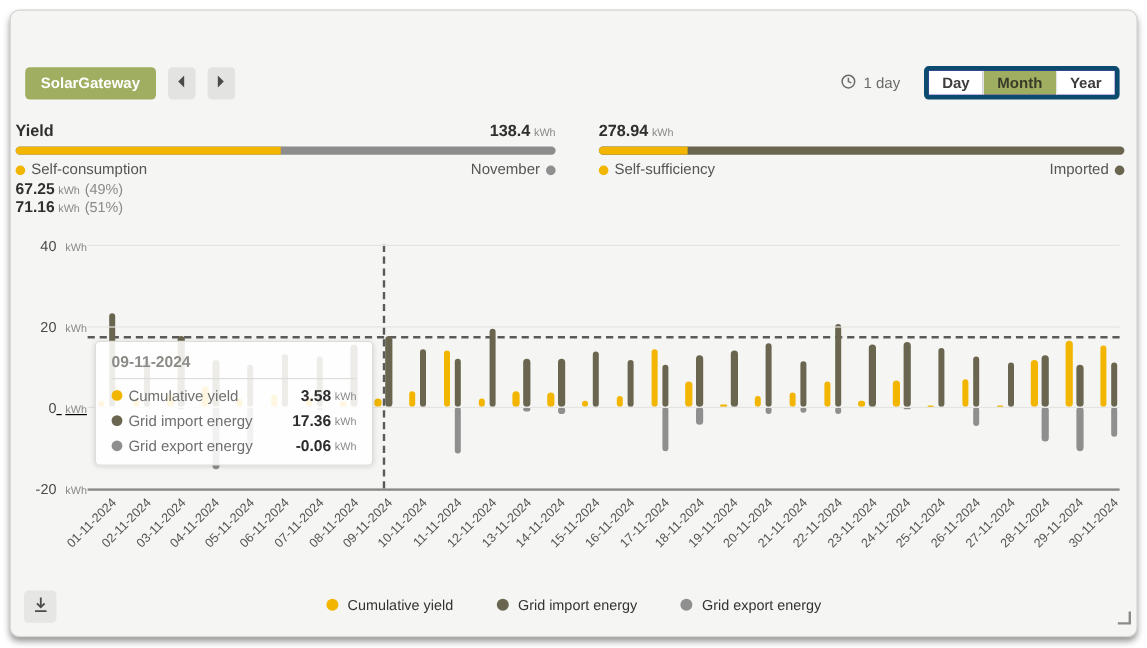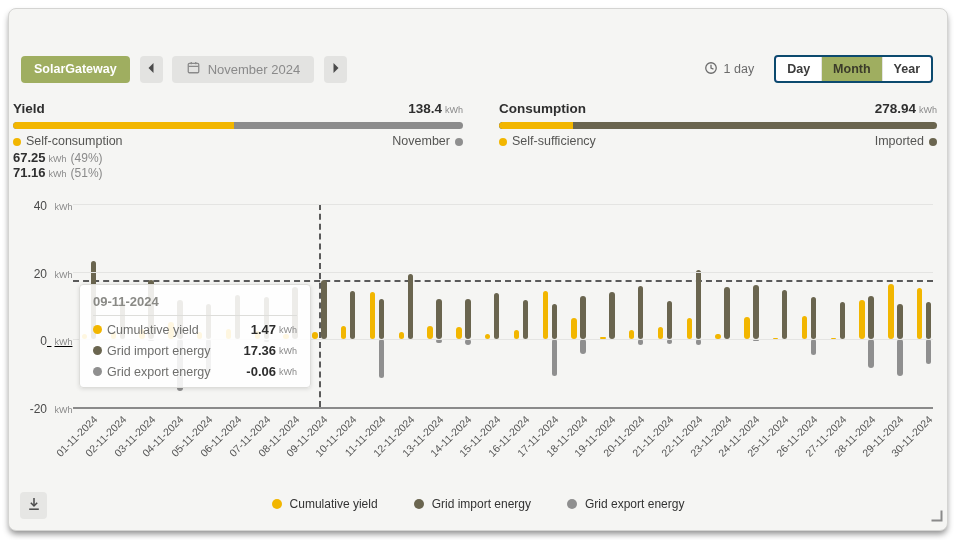--- a/index.html
+++ b/index.html
@@ -14,21 +14,21 @@
   .hdr .title { font-size:13.5px; font-weight:bold; color:#333; }
   .hdr .spacer { flex:1; }
   .iconbtn { width:22px; height:22px; display:flex; align-items:center; justify-content:center; cursor:pointer; margin-left:7px; background:none; border:none; }
   
   .toolbar { position:absolute; left:0; top:46px; right:0; height:28px; display:flex; align-items:center; padding:0 14px 0 12px; }
   .gw-btn { background:var(--green); color:#fff; font-weight:bold; font-size:12.5px; border:none; border-radius:4px; height:27px; padding:0 13px; cursor:pointer; }
   .navbtn { background:#e3e3e1; border:none; border-radius:4px; width:23px; height:27px; margin-left:10px; display:flex; align-items:center; justify-content:center; cursor:pointer; }
   .datebtn { background:#e3e3e1; border:none; border-radius:4px; height:27px; margin-left:9px; padding:0 14px; display:flex; align-items:center; gap:7px; color:#8a8a8a; font-size:13px; cursor:pointer; }
   .tb-spacer { flex:1; }
   .interval { display:flex; align-items:center; gap:6px; color:#6b6b6b; font-size:12.5px; margin-right:20px; }
-  .segmented { display:flex; background:#6d28d9; border:2px solid #0c4a6e; border-radius:4px; overflow:hidden; height:28px; }
+  .segmented { display:flex; background:#6d28d9; border:4px solid #0c4a6e; border-radius:4px; overflow:hidden; height:28px; }
   .segmented button { background:#fff; border:none; font-size:12.5px; font-weight:bold; color:#3c3c3c; padding:0 11px; cursor:pointer; border-left:1px solid #e4e4e2; }
   .segmented button:first-child { border-left:none; }
   .segmented button.active { background:var(--green); color:#3b3b2a; }
   
   .panel { position:absolute; top:92px; height:72px; }
   .panel.yield { left:4px; width:450px; }
   .panel.consumption { left:490px; width:438px; }
   .p-top { display:flex; align-items:baseline; }
   .p-title { font-size:13.5px; font-weight:bold; color:#2f2f2f; flex:1; }
   .p-total { font-size:13.5px; font-weight:bold; color:#2f2f2f; }
@@ -80,30 +80,20 @@
 
 
   <div class="toolbar">
     <button class="gw-btn">SolarGateway</button>
     <button class="navbtn">
       <span>
         <svg width="10" height="12" viewBox="0 0 10 12">
             <path d="M7.5 1 L2.5 6 L7.5 11 Z" fill="#4a4a4a"></path>
           </svg>
       </span>
-    </button>
-    <button class="datebtn">
-      <span>
-        <svg width="15" height="15" viewBox="0 0 20 20" fill="none" stroke="#8a8a8a" stroke-width="1.7">
-          <rect x="3" y="4.5" width="14" height="12.5" rx="1.5"></rect>
-          <path d="M3 8.5 h14"></path>
-          <path d="M7 2.5 v3 M13 2.5 v3"></path>
-        </svg>
-      </span>
-      <span>November 2024</span>
     </button>
     <button class="navbtn">
       <span>
         <svg width="10" height="12" viewBox="0 0 10 12">
             <path d="M2.5 1 L7.5 6 L2.5 11 Z" fill="#4a4a4a"></path>
           </svg>
       </span>
     </button>
     <span class="tb-spacer"></span>
     <span class="interval">
@@ -137,21 +127,20 @@
     </div>
     <div class="p-vals">
       <span><span class="bold">67.25</span><span class="unit">kWh</span><span class="pct">(49%)</span></span>
       <span class="spacer"></span>
       <span><span class="bold">71.16</span><span class="unit">kWh</span><span class="pct">(51%)</span></span>
     </div>
   </div>
 
   <div class="panel consumption">
     <div class="p-top">
-      <span class="p-title">Consumption</span>
       <span class="p-total"><span>278.94</span><span class="unit">kWh</span></span>
     </div>
     <div class="pbar cons">
         <div class="fill" style="width: 17%;"></div>
       </div>
     <div class="p-labels">
       <span><span class="dot c-yellow"></span><span>Self-sufficiency</span></span>
       <span class="spacer"></span>
       <span><span>Imported</span><span class="dot right c-olive"></span></span>
     </div>
@@ -288,21 +277,21 @@
       <div class="gridline" style="top: 262.5px;"></div>
       <div class="ytick" style="top: 187px;"><span class="num">40</span> <span class="unit">kWh</span></div>
       <div class="gridline" style="top: 195px;"></div>
 
     <div class="tooltip">
       <div class="tt-date">09-11-2024</div>
       <div class="tt-row">
         <span class="dot c-yellow"></span>
         <span>Cumulative yield</span>
           <span class="spacer"></span>
-        <span class="tt-val">1.47</span>
+        <span class="tt-val">3.58</span>
           <span class="unit">kWh</span>
       </div>
       <div class="tt-row">
         <span class="dot c-olive"></span>
         <span>Grid import energy</span>
           <span class="spacer"></span>
         <span class="tt-val">17.36</span>
           <span class="unit">kWh</span>
       </div>
       <div class="tt-row">

